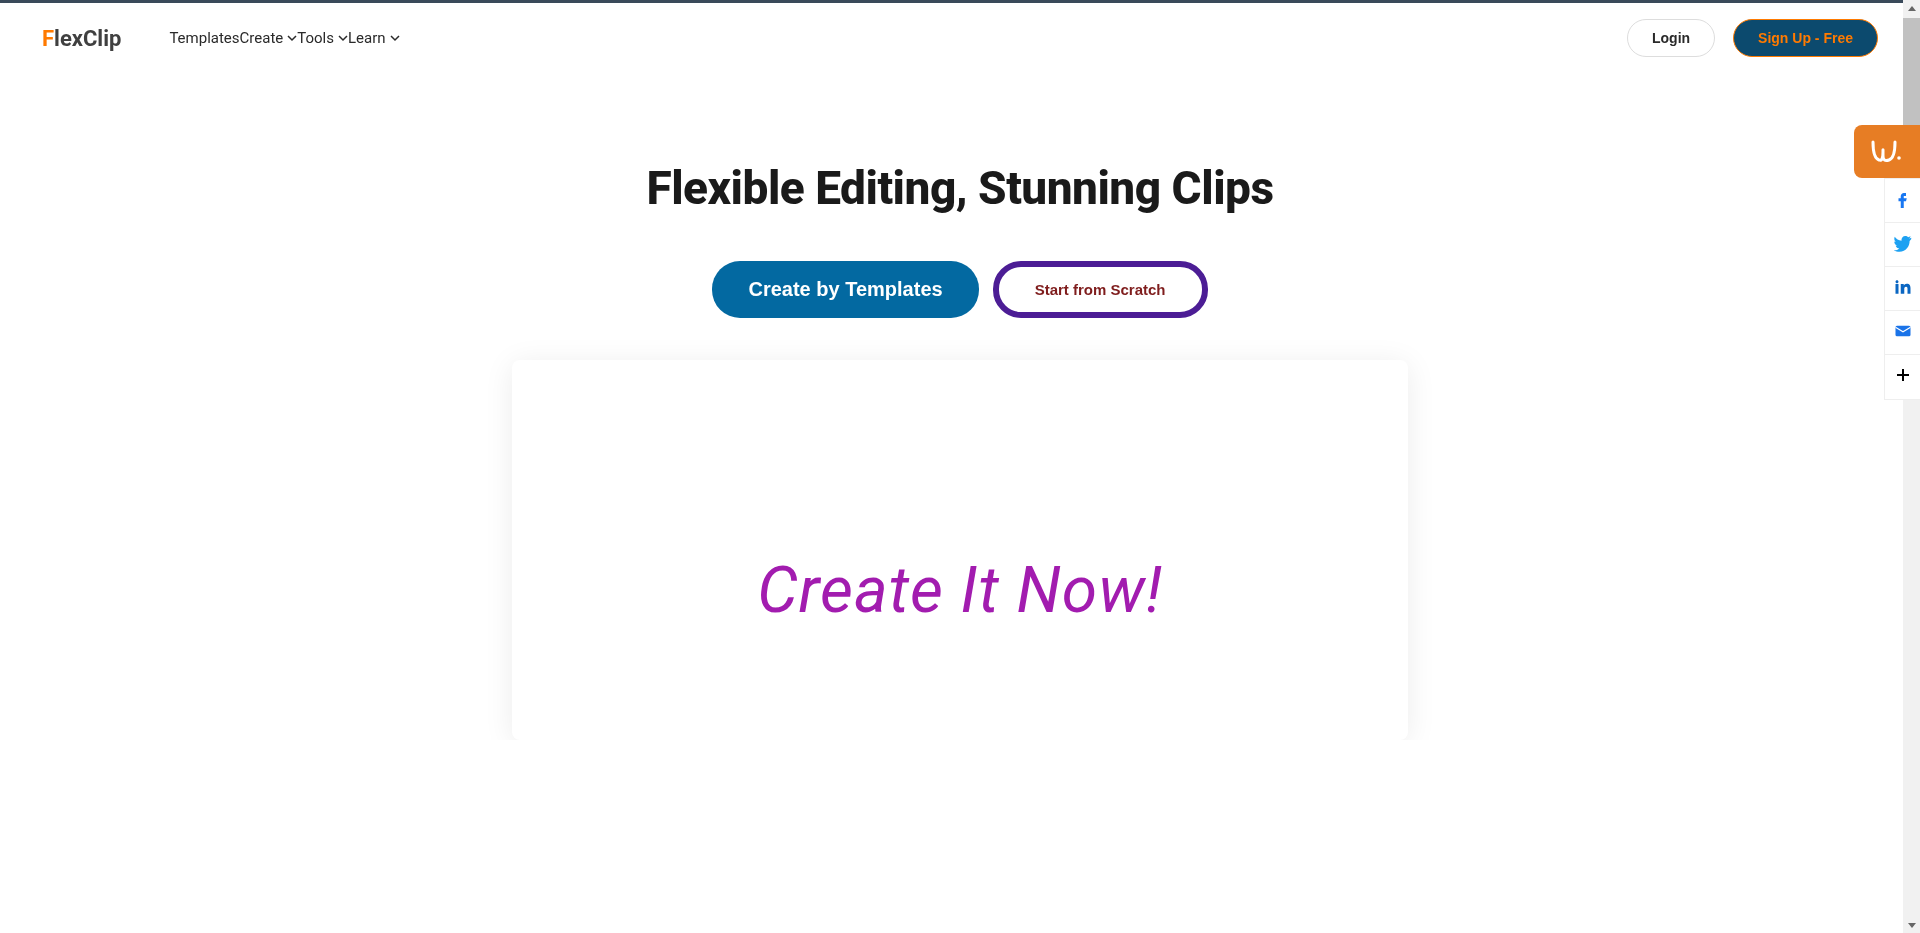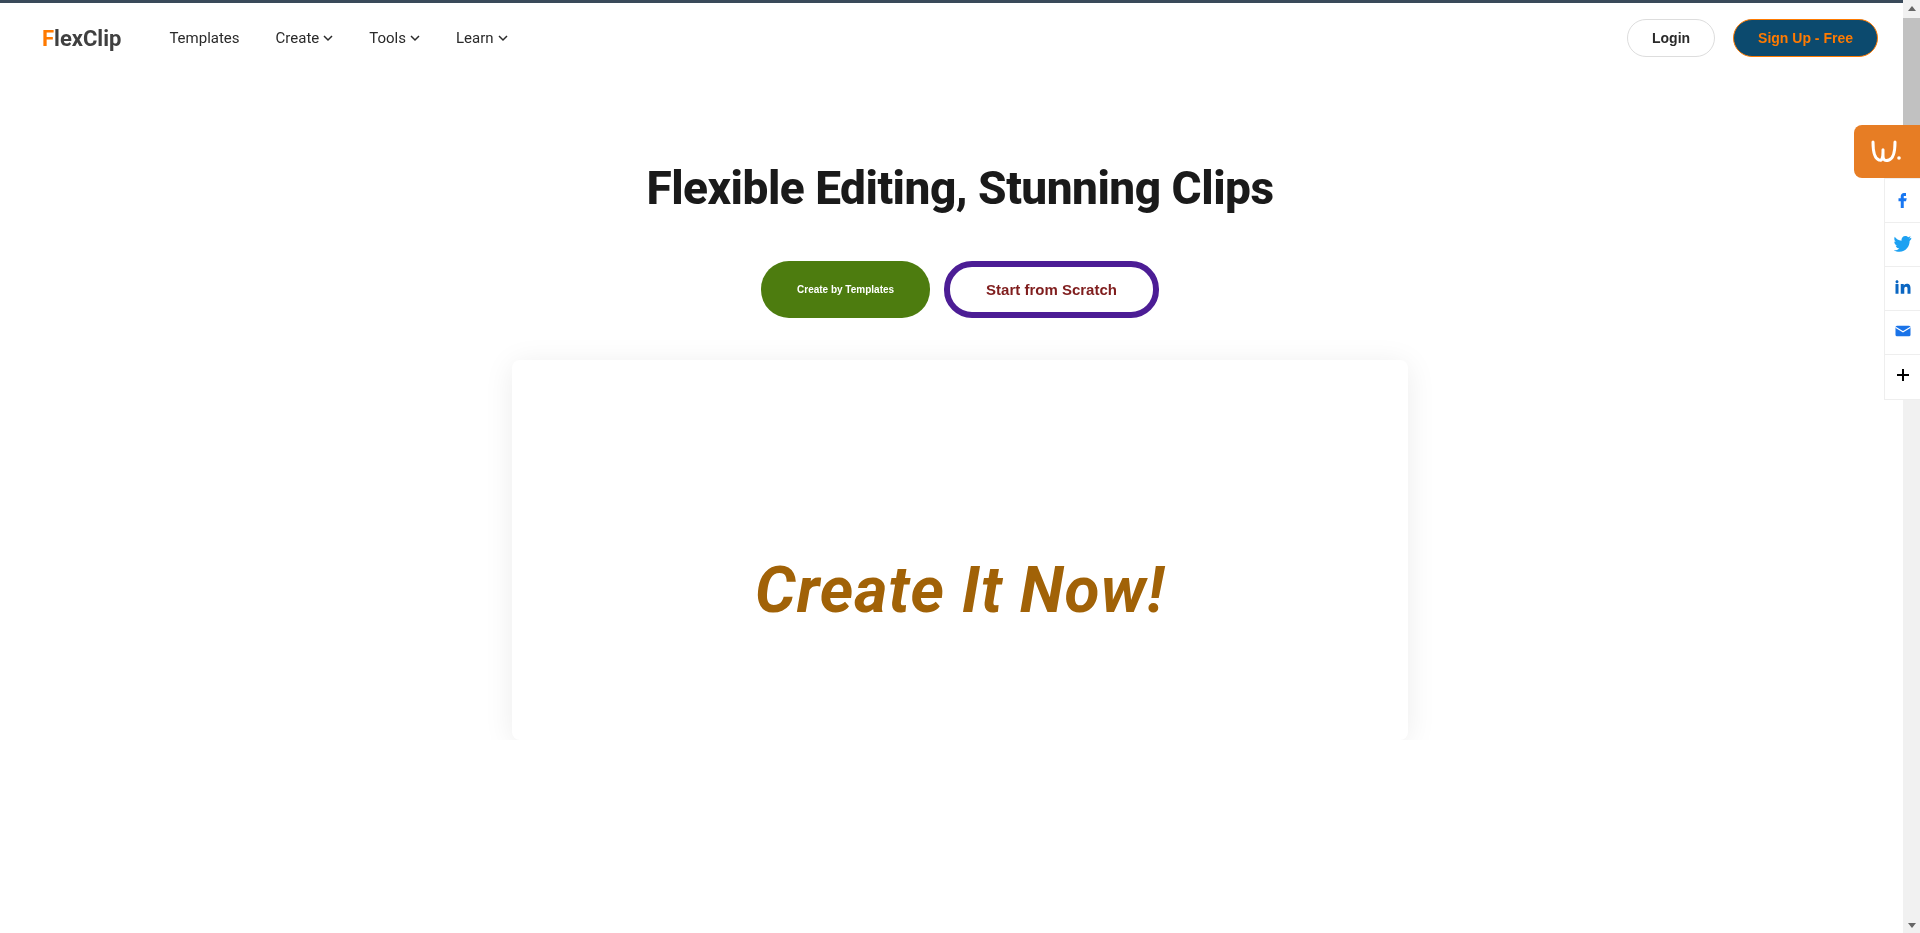--- a/index.html
+++ b/index.html
@@ -31,21 +31,20 @@
       user-select: none;
     }
     .logo-f {
       color: #ff7a00;
     }
     .logo-rest {
       color: #404040;
     }
     .nav {
       display: flex;
-      gap: 36px;
       margin-left: 48px;
     }
     .nav-item {
       display: flex;
       align-items: center;
       gap: 4px;
       font-size: 15px;
       color: #2a2a2a;
       cursor: pointer;
     }
@@ -99,23 +98,23 @@
     .hero-buttons {
       margin-top: 46px;
       display: flex;
       justify-content: center;
       gap: 14px;
     }
     .btn-primary {
       padding: 14px 36px;
       border: none;
       border-radius: 28px;
-      background: #4d7c0f;
+      background: #0369a1;
       color: #fff;
-      font-size: 10px;
+      font-size: 20px;
       font-weight: 700;
       cursor: pointer;
     }
     .btn-secondary {
       padding: 14px 36px;
       border: 6px solid #4c1d95;
       border-radius: 28px;
       background: #fff;
       color: #7f1d1d;
       font-size: 15px;
@@ -128,23 +127,23 @@
       height: 380px;
       background: #fff;
       border-radius: 8px;
       box-shadow: 0 4px 30px rgba(0,0,0,0.08);
       display: flex;
       align-items: center;
       justify-content: center;
     }
     .video-text {
       font-size: 64px;
-      font-weight: 700;
+      font-weight: 400;
       font-style: italic;
-      color: #a16207;
+      color: #a21caf;
       letter-spacing: 1px;
       margin-top: 80px;
     }
     .side-widget {
       position: fixed;
       right: 0;
       top: 125px;
     }
     .honey-tab {
       width: 66px;

